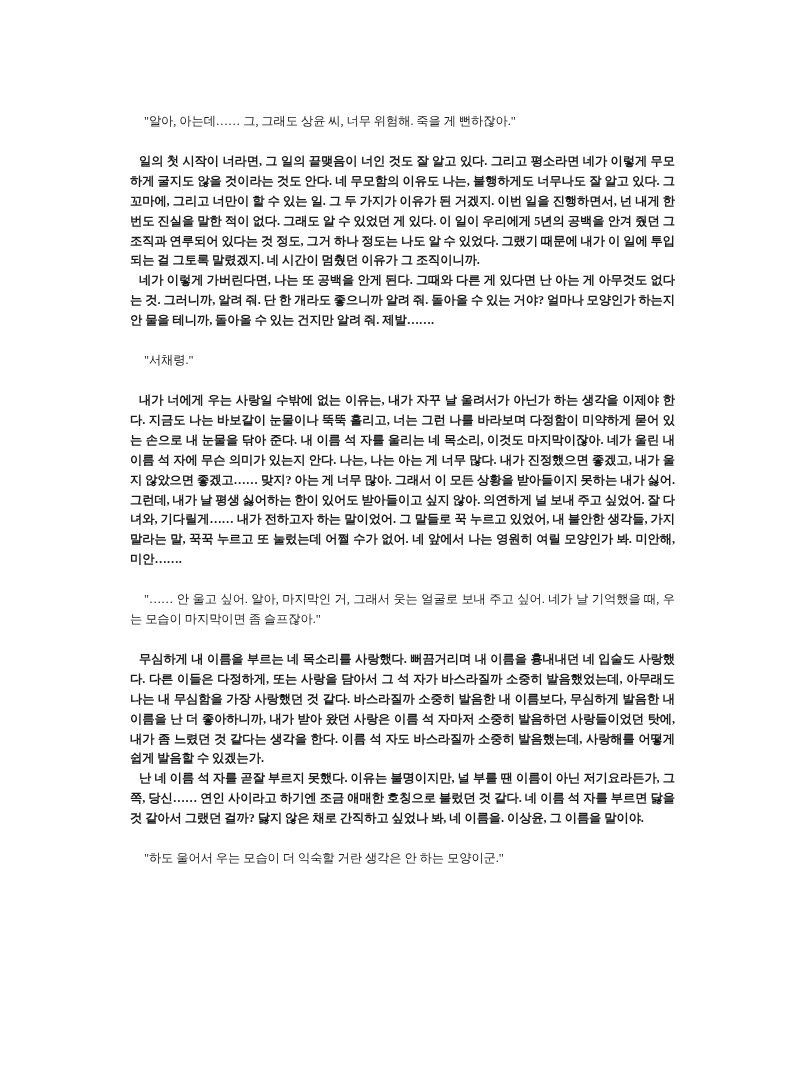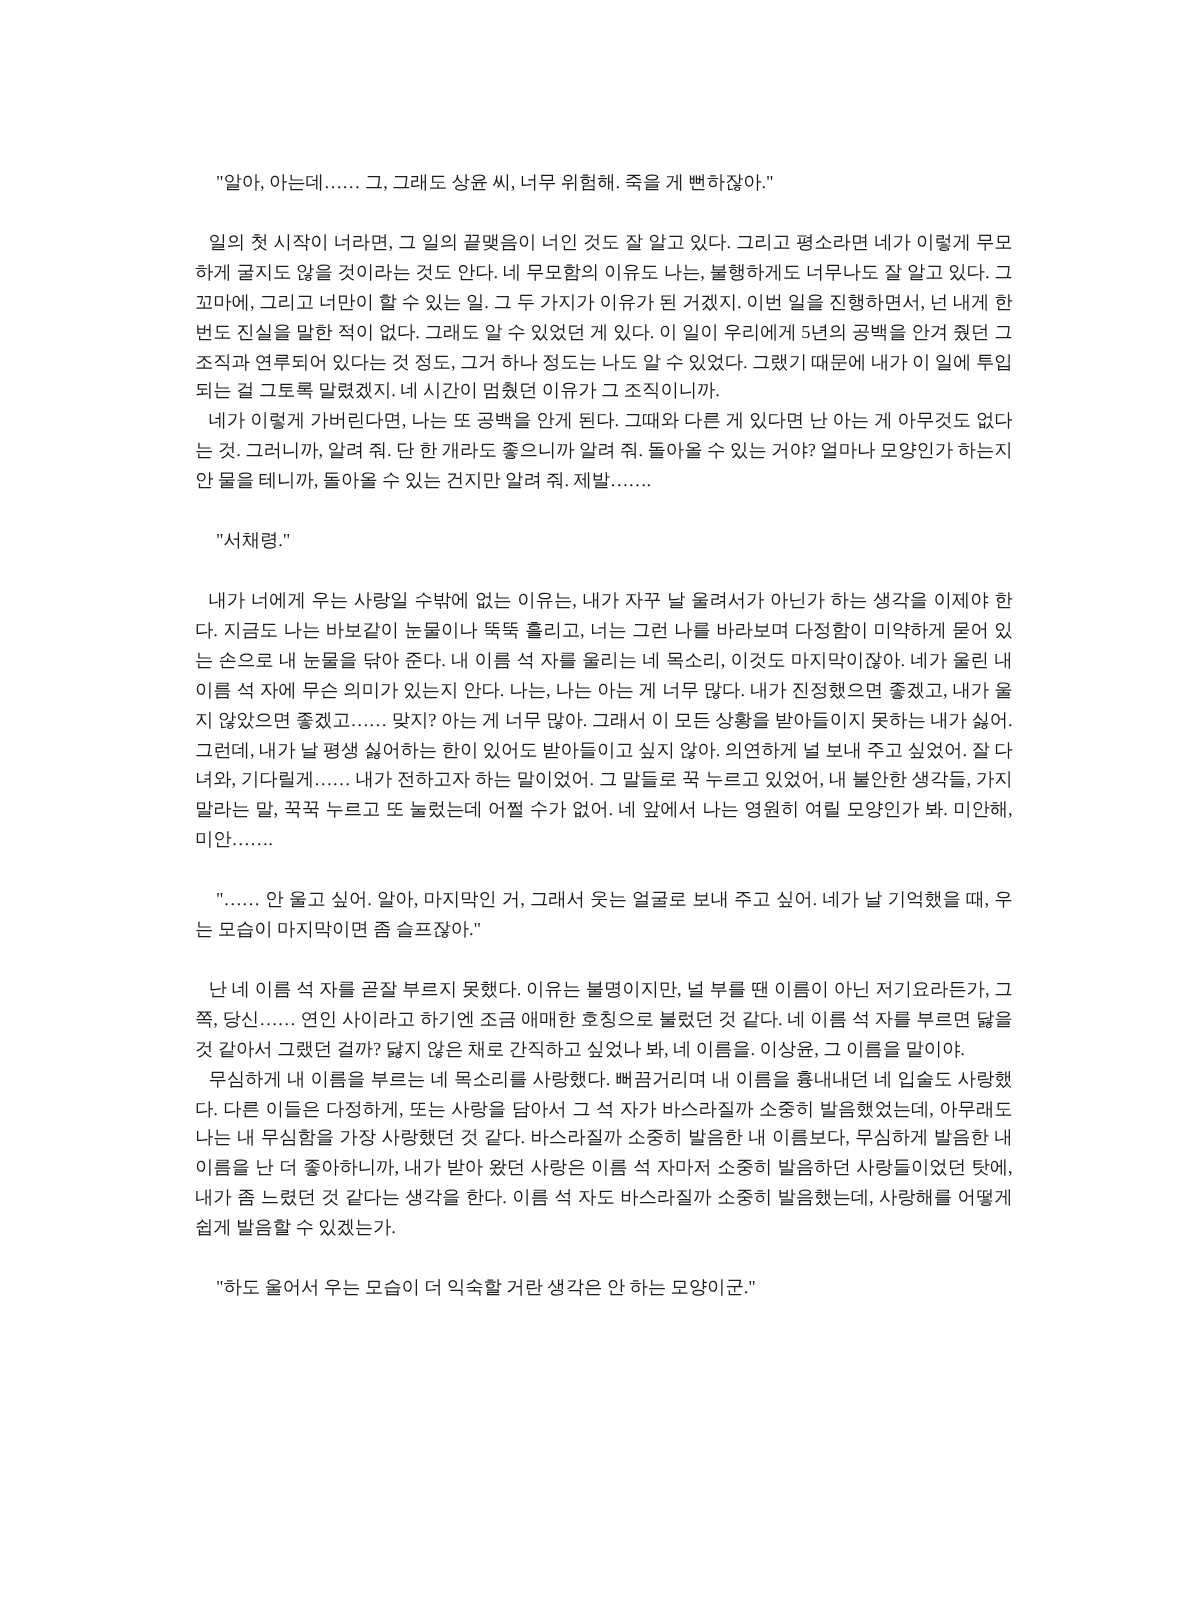--- a/index.html
+++ b/index.html
@@ -32,20 +32,21 @@
     font-size: 12.3px;
     line-height: 1.62;
     text-align: justify;
     text-justify: inter-character;
     word-break: break-all;
     letter-spacing: -0.1px;
     color: #1c1c1c;
   }
   .para.indent {
     text-indent: 9px;
+    font-weight: bold;
   }
   .para.dialogue {
     text-indent: 14px;
   }
   .spacer-lg {
     height: 20px;
   }
 </style>
 </head>
 <body>
@@ -68,22 +69,22 @@
     <div class="spacer-lg"></div>
 
     <p class="para indent">내가 너에게 우는 사랑일 수밖에 없는 이유는, 내가 자꾸 날 울려서가 아닌가 하는 생각을 이제야 한다. 지금도 나는 바보같이 눈물이나 뚝뚝 흘리고, 너는 그런 나를 바라보며 다정함이 미약하게 묻어 있는 손으로 내 눈물을 닦아 준다. 내 이름 석 자를 울리는 네 목소리, 이것도 마지막이잖아. 네가 울린 내 이름 석 자에 무슨 의미가 있는지 안다. 나는, 나는 아는 게 너무 많다. 내가 진정했으면 좋겠고, 내가 울지 않았으면 좋겠고…… 맞지? 아는 게 너무 많아. 그래서 이 모든 상황을 받아들이지 못하는 내가 싫어. 그런데, 내가 날 평생 싫어하는 한이 있어도 받아들이고 싶지 않아. 의연하게 널 보내 주고 싶었어. 잘 다녀와, 기다릴게…… 내가 전하고자 하는 말이었어. 그 말들로 꾹 누르고 있었어, 내 불안한 생각들, 가지 말라는 말, 꾹꾹 누르고 또 눌렀는데 어쩔 수가 없어. 네 앞에서 나는 영원히 여릴 모양인가 봐. 미안해, 미안…….</p>
 
     <div class="spacer-lg"></div>
 
     <p class="para dialogue">"…… 안 울고 싶어. 알아, 마지막인 거, 그래서 웃는 얼굴로 보내 주고 싶어. 네가 날 기억했을 때, 우는 모습이 마지막이면 좀 슬프잖아."</p>
 
     <div class="spacer-lg"></div>
 
+    <p class="para indent">무심하게 내 이름을 부르는 네 목소리를 사랑했다. 뻐끔거리며 내 이름을 흉내내던 네 입술도 사랑했다. 다른 이들은 다정하게, 또는 사랑을 담아서 그 석 자가 바스라질까 소중히 발음했었는데, 아무래도 나는 내 무심함을 가장 사랑했던 것 같다. 바스라질까 소중히 발음한 내 이름보다, 무심하게 발음한 내 이름을 난 더 좋아하니까, 내가 받아 왔던 사랑은 이름 석 자마저 소중히 발음하던 사랑들이었던 탓에, 내가 좀 느렸던 것 같다는 생각을 한다. 이름 석 자도 바스라질까 소중히 발음했는데, 사랑해를 어떻게 쉽게 발음할 수 있겠는가.</p>
+
     <p class="para indent">난 네 이름 석 자를 곧잘 부르지 못했다. 이유는 불명이지만, 널 부를 땐 이름이 아닌 저기요라든가, 그쪽, 당신…… 연인 사이라고 하기엔 조금 애매한 호칭으로 불렀던 것 같다. 네 이름 석 자를 부르면 닳을 것 같아서 그랬던 걸까? 닳지 않은 채로 간직하고 싶었나 봐, 네 이름을. 이상윤, 그 이름을 말이야.</p>
-
-    <p class="para indent">무심하게 내 이름을 부르는 네 목소리를 사랑했다. 뻐끔거리며 내 이름을 흉내내던 네 입술도 사랑했다. 다른 이들은 다정하게, 또는 사랑을 담아서 그 석 자가 바스라질까 소중히 발음했었는데, 아무래도 나는 내 무심함을 가장 사랑했던 것 같다. 바스라질까 소중히 발음한 내 이름보다, 무심하게 발음한 내 이름을 난 더 좋아하니까, 내가 받아 왔던 사랑은 이름 석 자마저 소중히 발음하던 사랑들이었던 탓에, 내가 좀 느렸던 것 같다는 생각을 한다. 이름 석 자도 바스라질까 소중히 발음했는데, 사랑해를 어떻게 쉽게 발음할 수 있겠는가.</p>
 
     <div class="spacer-lg"></div>
 
     <p class="para dialogue">"하도 울어서 우는 모습이 더 익숙할 거란 생각은 안 하는 모양이군."</p>
 
   </div>
 </div>
 
 </body></html>

